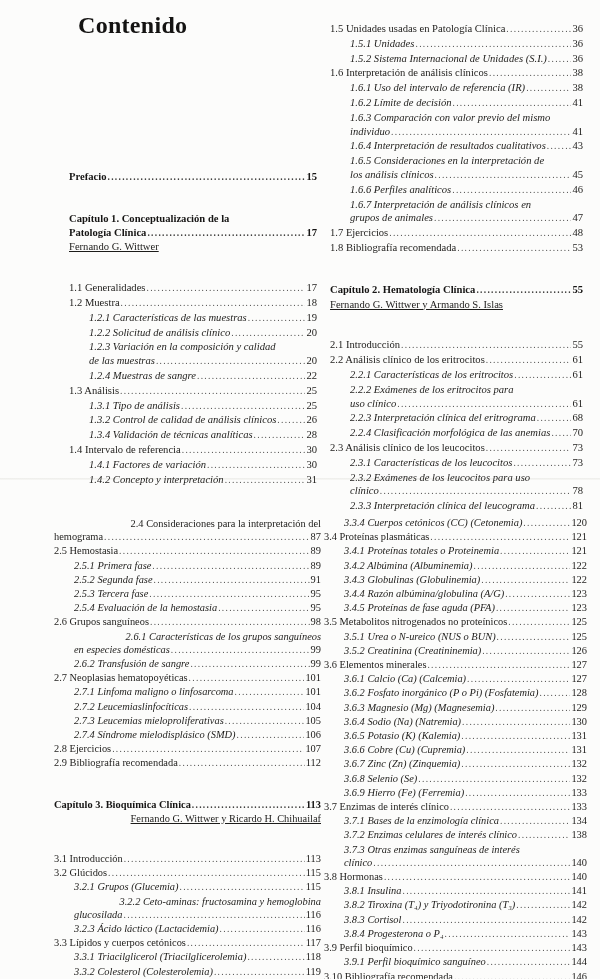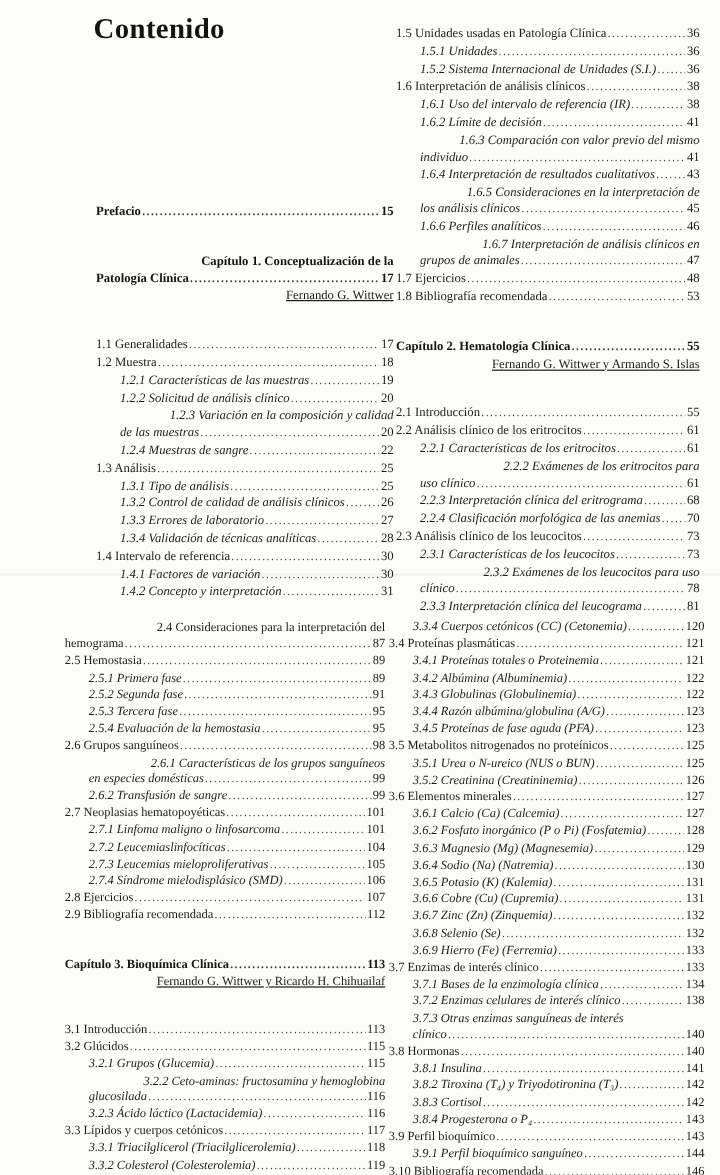--- a/index.html
+++ b/index.html
@@ -15,26 +15,26 @@
     position: absolute; left: 78px; top: 12px;
     font-size: 24px; font-weight: 700; letter-spacing: 0.3px;
     color: #141312;
     text-align: right;
   }
   .page-seam {
     position: absolute; left: 0; top: 478px; width: 600px; height: 2px;
     background: linear-gradient(to bottom, #ededea, #f7f7f5);
   }
   .toc-col { position: absolute; }
-  #col-top-left     { left: 80px;  top: 170px; width: 248px; }
+  #col-top-left     { left: 69px;  top: 170px; width: 248px; }
   #col-top-right    { left: 330px; top: 22px;  width: 253px; }
   #col-bottom-left  { left: 54px;  top: 517px; width: 267px; text-align: right; }
   #col-bottom-right { left: 324px; top: 516px; width: 263px; }
 
-  #col-top-left, #col-top-right { font-size: 10.6px; line-height: 13.8px; text-align: right; }
+  #col-top-left, #col-top-right { font-size: 10.6px; line-height: 13.8px; }
   #col-bottom-left, #col-bottom-right { font-size: 10.4px; line-height: 13.2px; }
 
   .entry { margin: 0; }
   .entry.gap { margin-top: 27px; }
   .entry.chapter { font-weight: 700; color: #161514; }
   .entry.author { font-weight: 400; text-decoration: underline; }
   .entry.level2 { padding-left: 20px; font-style: italic; }
 
   .ln.last { display: flex; align-items: baseline; }
   .ln .t { white-space: nowrap; }
@@ -139,27 +139,20 @@
       </div>
       <div class="entry level2">
         <div class="ln last">
           <span class="t">1.3.2 Control de calidad de análisis clínicos</span>
           <span class="leader"></span>
           <span class="pg">26</span>
         </div>
       </div>
       <div class="entry level2">
         <div class="ln last">
-          <span class="t">1.3.3 Errores de laboratorio</span>
-          <span class="leader"></span>
-          <span class="pg">27</span>
-        </div>
-      </div>
-      <div class="entry level2">
-        <div class="ln last">
           <span class="t">1.3.4 Validación de técnicas analíticas</span>
           <span class="leader"></span>
           <span class="pg">28</span>
         </div>
       </div>
       <div class="entry level1">
         <div class="ln last">
           <span class="t">1.4 Intervalo de referencia</span>
           <span class="leader"></span>
           <span class="pg">30</span>

